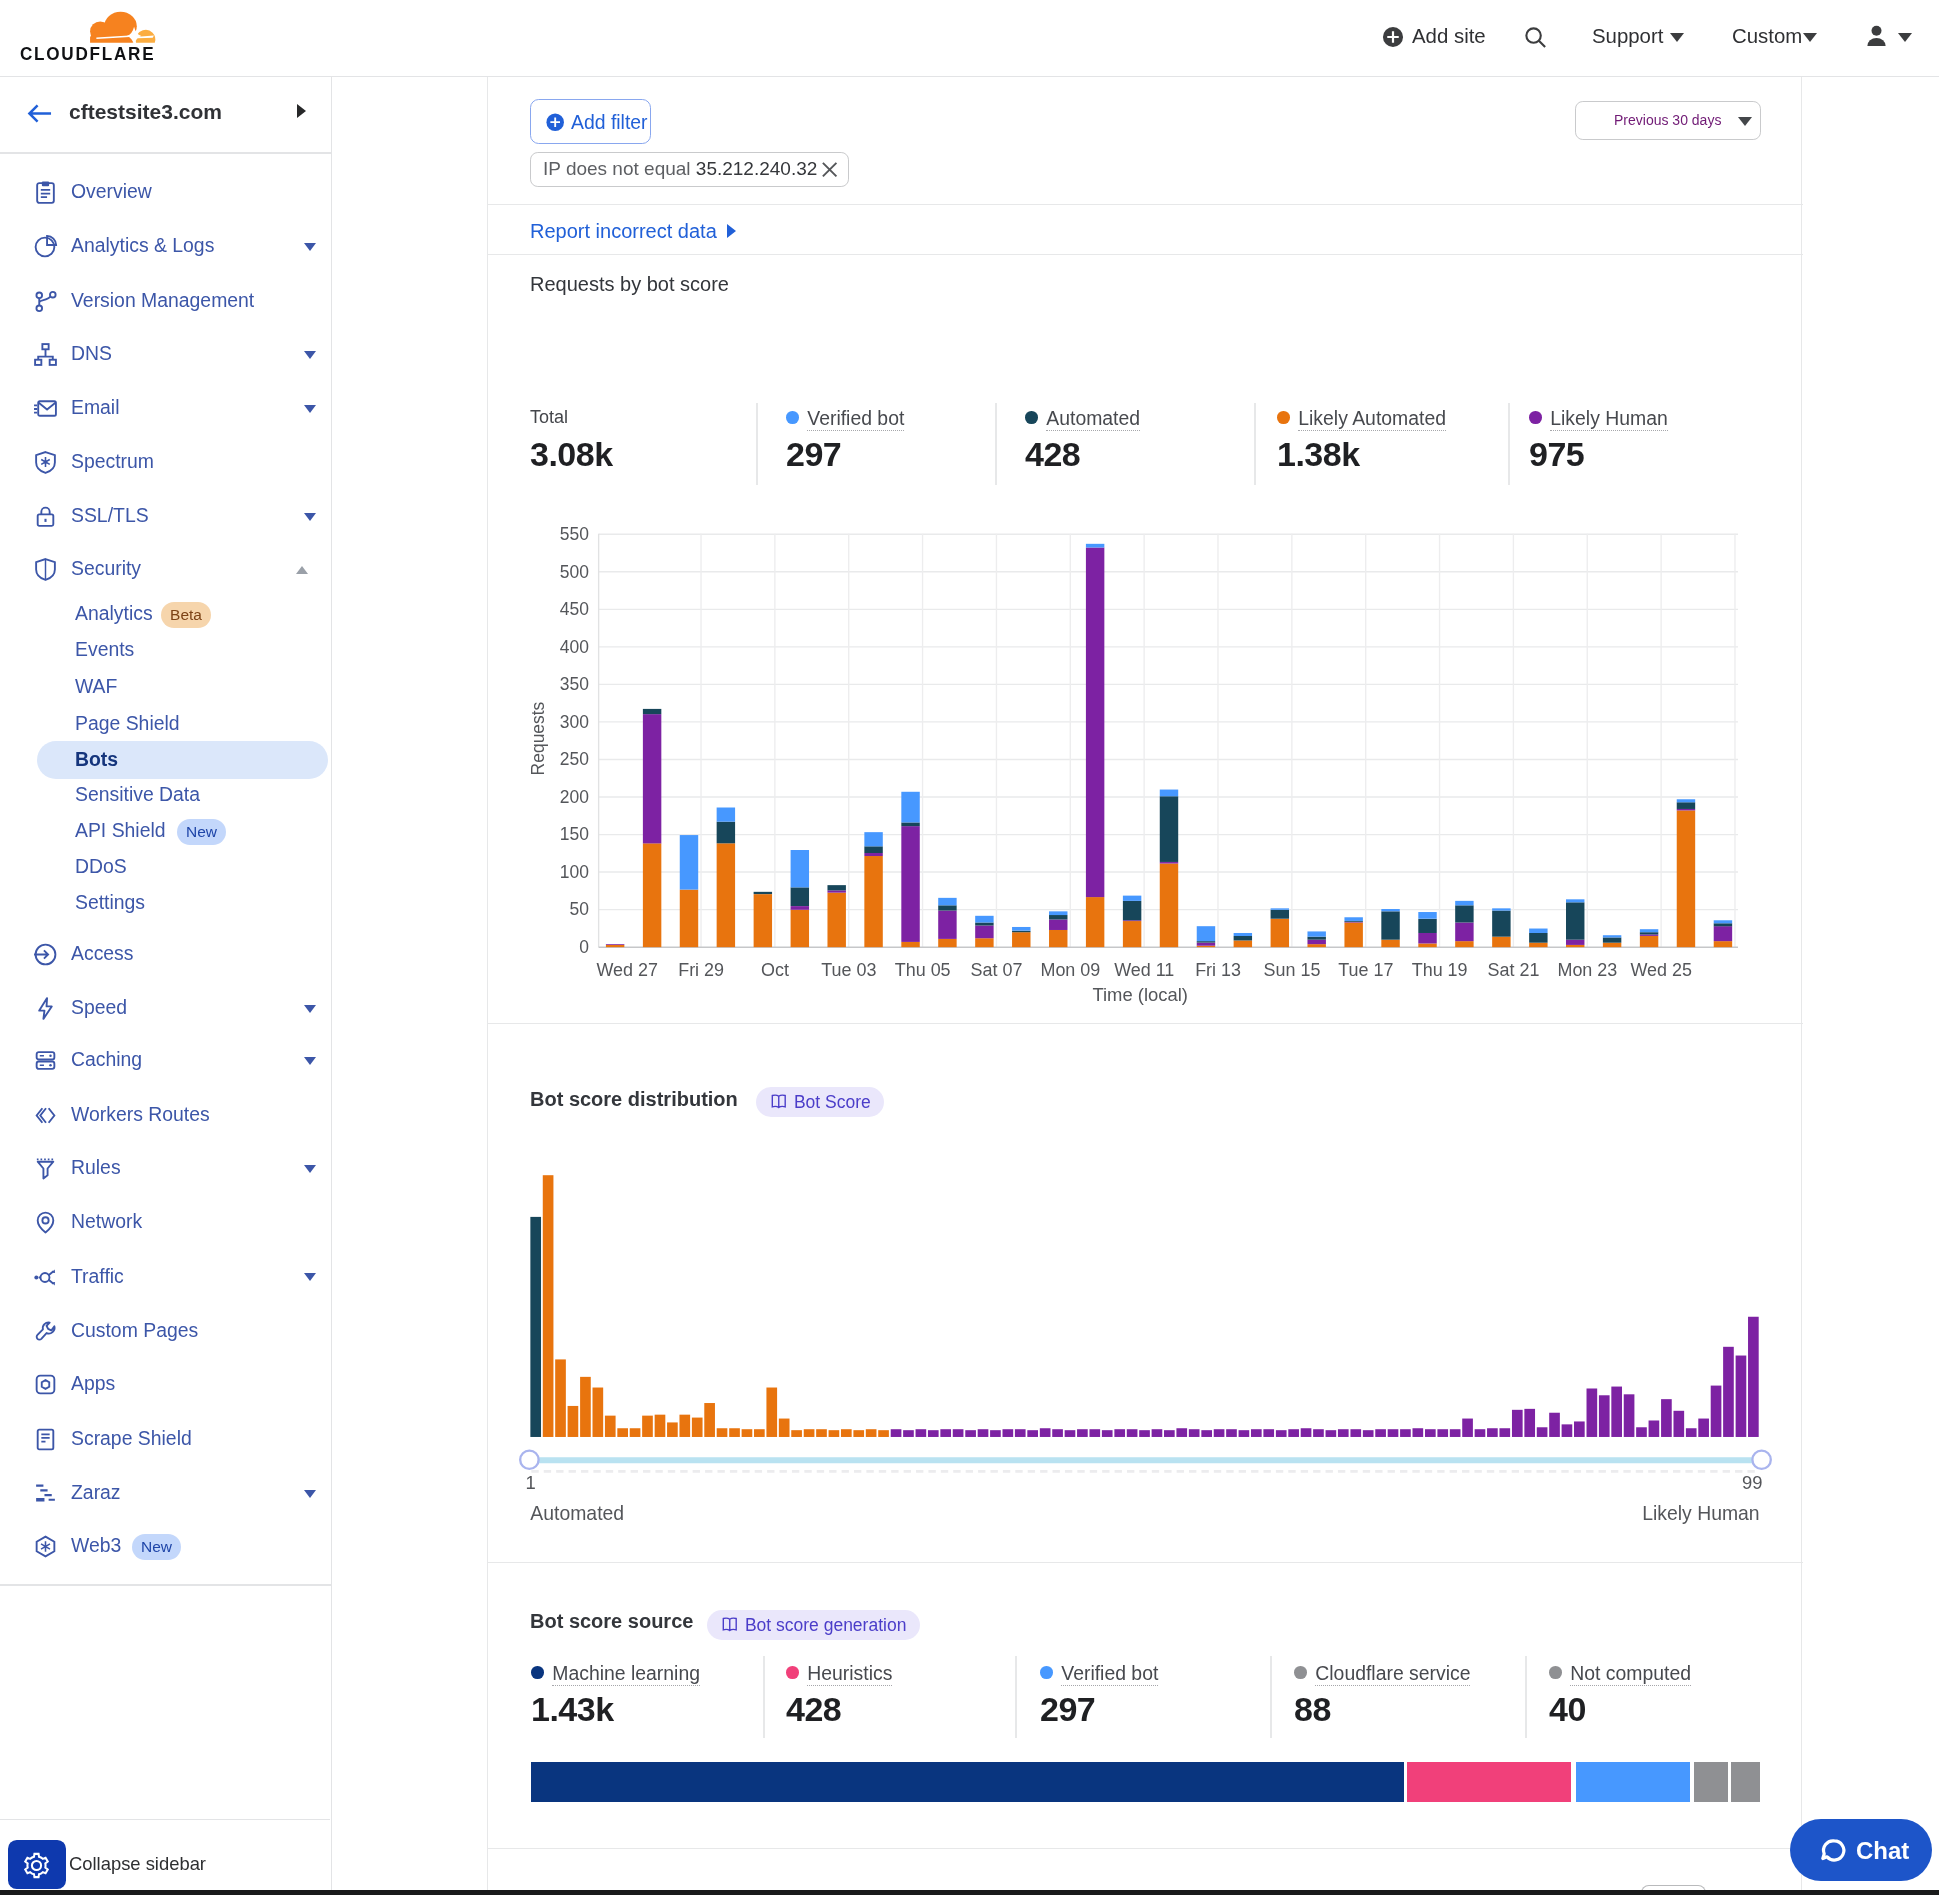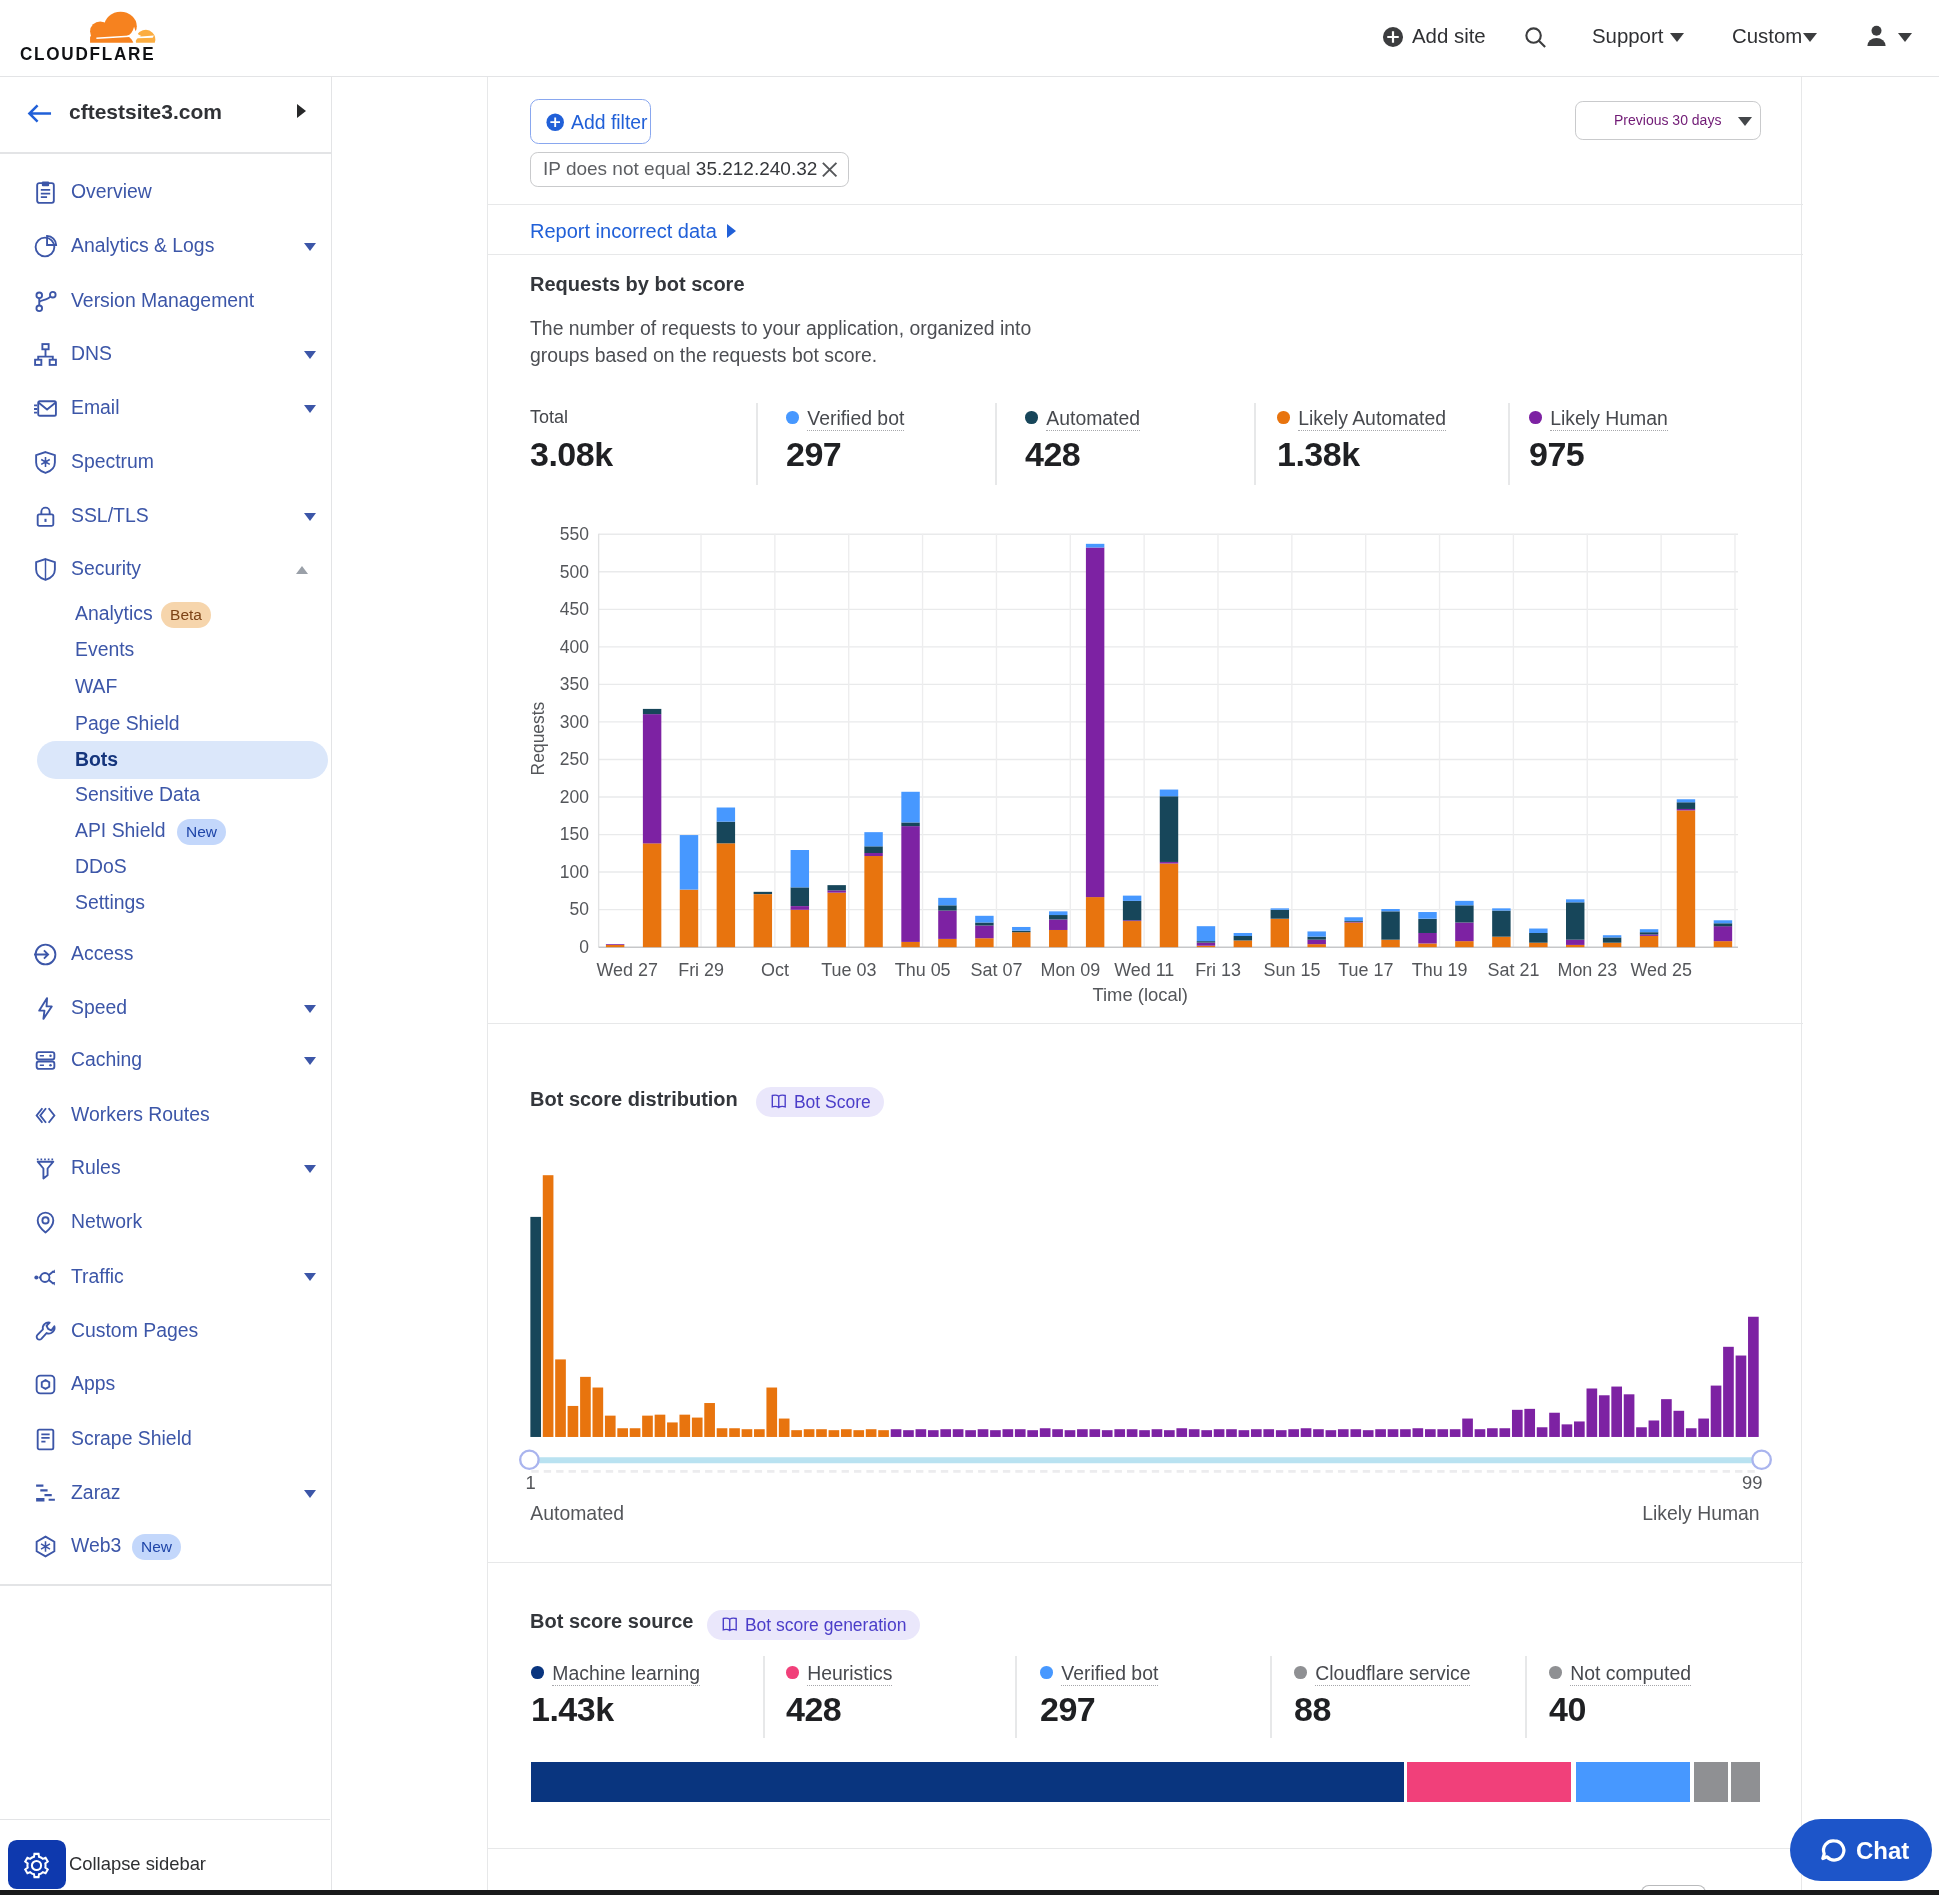--- a/index.html
+++ b/index.html
@@ -221,22 +221,21 @@
 <div class="abs" style="left:1250px;top:40px;width:0;height:0;border-left:7.8px solid transparent;border-right:7.8px solid transparent;border-top:9.7px solid #44474a"></div>
 <div class="abs" style="left:42px;top:75px;width:319px;height:35px;border:1.5px solid #c9cacc;border-radius:7.8px"></div>
 <div class="abs" style="left:55px;top:81px;font-size:19px;color:#5d5f63">IP does not equal <span style="color:#35373b">35.212.240.32</span></div>
 <svg class="abs" style="left:331px;top:82px" width="21.3" height="21.3" viewBox="0 0 22 22">
       <path d="M4 4 L18 18 M18 4 L4 18" stroke="#55575a" stroke-width="2"></path>
     </svg>
 <div class="sec" style="top:128px;height:50px"></div>
 <div class="abs blue" style="left:42px;top:143px;font-size:20px">Report incorrect data</div>
 <div class="abs" style="left:239px;top:147px;width:0;height:0;border-top:7.8px solid transparent;border-bottom:7.8px solid transparent;border-left:9.7px solid #2160d8"></div>
 <div class="sec" style="top:179px;height:768px"></div>
-<div class="abs" style="left:42px;top:196px;font-size:20px;font-weight:bold;color:#33363b">Requests by bot score</div>
-<div class="abs" style="left:42px;top:238px;font-size:19.4px;color:#4c4e53;line-height:27px">The number of requests to your application, organized into<br>groups based on the requests bot score.</div>
+<div class="abs" style="left:42px;top:196px;font-size:20px;font-weight:normal;color:#33363b">Requests by bot score</div>
 <div class="statcol" style="left:42px;top:330px"><span class="" style="font-size:18px;color:#44464b">Total</span></div>
 <div class="statcol legv" style="left:42px;top:358px">3.08k</div>
 <div class="statcol" style="left:298px;top:330px"><span class="dot" style="background:#4798ff"></span><span class="legl">Verified bot</span></div>
 <div class="statcol legv" style="left:298px;top:358px">297</div>
 <div class="statcol" style="left:537px;top:330px"><span class="dot" style="background:#17465a"></span><span class="legl">Automated</span></div>
 <div class="statcol legv" style="left:537px;top:358px">428</div>
 <div class="statcol" style="left:789px;top:330px"><span class="dot" style="background:#e8740e"></span><span class="legl">Likely Automated</span></div>
 <div class="statcol legv" style="left:789px;top:358px">1.38k</div>
 <div class="statcol" style="left:1041px;top:330px"><span class="dot" style="background:#7d22a3"></span><span class="legl">Likely Human</span></div>
 <div class="statcol legv" style="left:1041px;top:358px">975</div>

